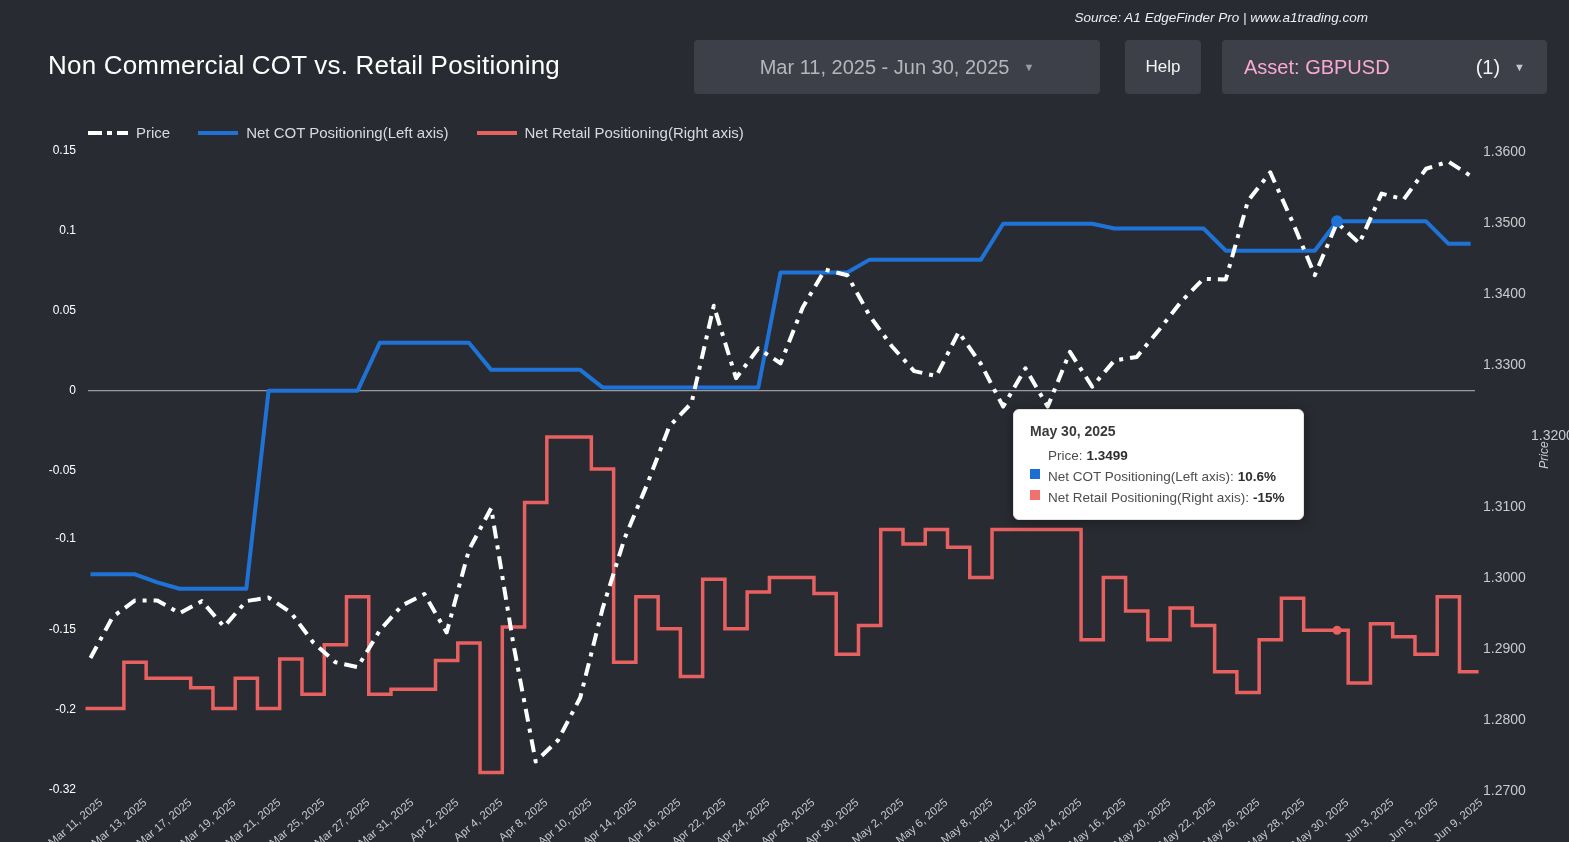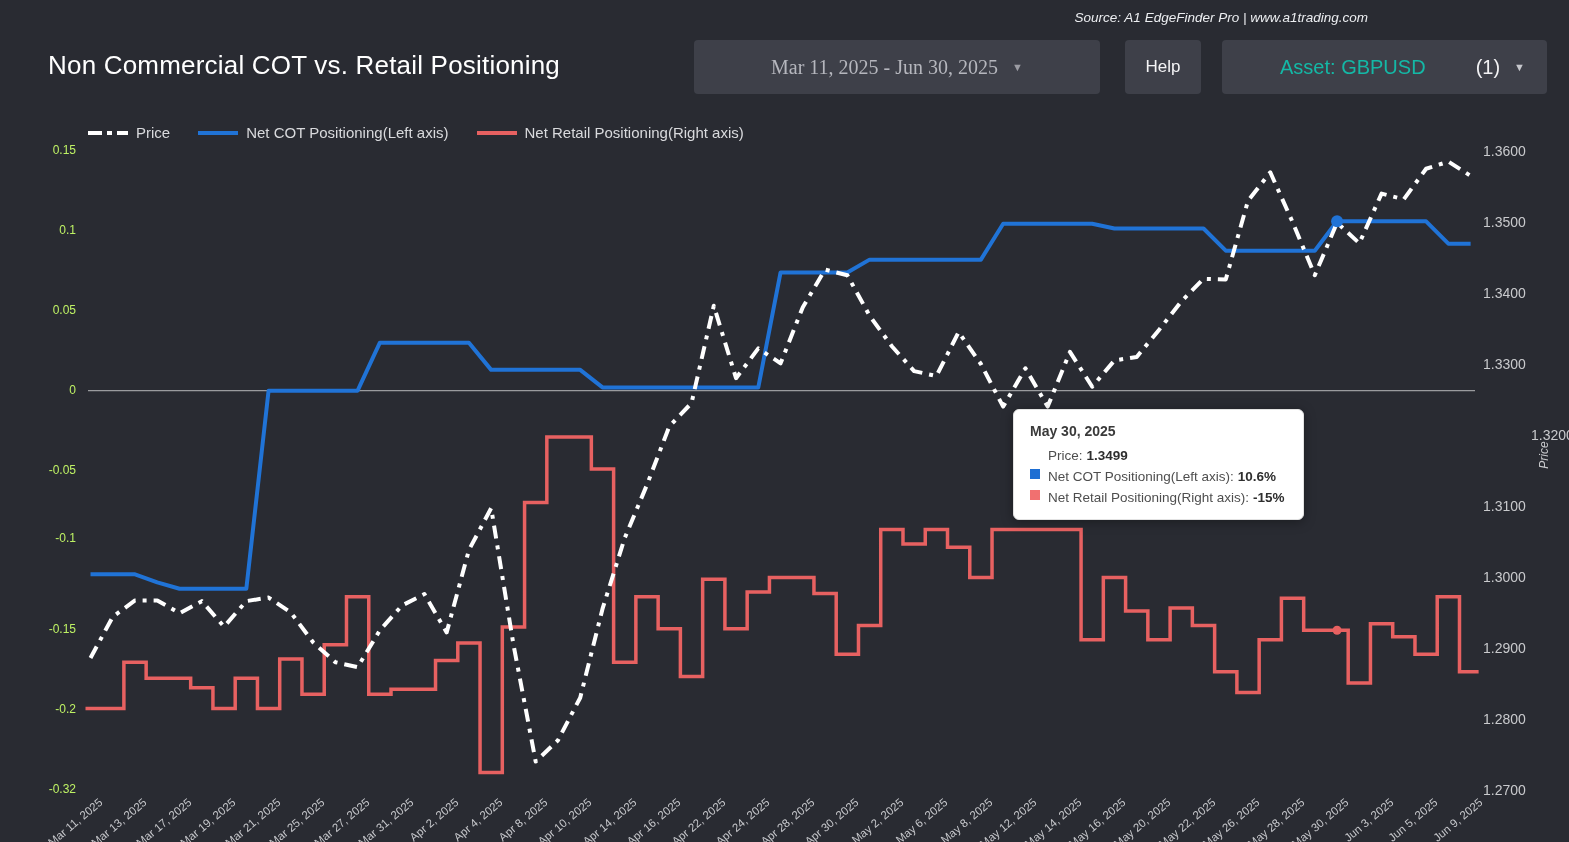--- a/index.html
+++ b/index.html
@@ -5,37 +5,37 @@
   html,body{margin:0;padding:0;background:#292b32;width:1569px;height:842px;overflow:hidden;
     font-family:"Liberation Sans", sans-serif;}
   #app{position:relative;width:1390px;height:842px;background:#292b32;}
 
   .source-note{position:absolute;top:10px;right:22px;font-size:13.5px;font-style:italic;color:#eceef1;}
   .page-title{position:absolute;left:48px;top:50px;font-size:26px;font-weight:500;color:#ffffff;letter-spacing:.2px;}
 
   .ctrl{position:absolute;top:40px;height:54px;background:#3e4049;border-radius:4px;display:flex;
     align-items:center;justify-content:center;box-sizing:border-box;cursor:pointer;}
   .ctrl-date{left:694px;width:406px;}
-  .ctrl-date .lbl{color:#b5b6bd;font-size:20px;font-family:Liberation Serif, serif;}
+  .ctrl-date .lbl{color:#b5b6bd;font-size:20px;}
   .caret{font-size:11px;color:#9b9ca3;margin-left:14px;}
   .ctrl-help{left:1125px;width:76px;}
   .ctrl-help .lbl{color:#f4f4f6;font-size:17px;}
   .ctrl-asset{left:1222px;width:325px;justify-content:flex-start;padding:0 22px;}
-  .ctrl-asset .lbl{color:#14b8a6;font-size:20px;margin-left:36px;}
+  .ctrl-asset .lbl{color:#f9a8d4;font-size:20px;}
   .ctrl-asset .cnt{color:#f2f2f4;font-size:20px;margin-left:auto;}
   .ctrl-asset .caret{color:#c7c8cd;}
 
   .legend{position:absolute;left:88px;top:124px;display:flex;align-items:center;}
   .legend-item{display:flex;align-items:center;margin-right:28px;cursor:pointer;}
   .legend-item svg{margin-right:8px;display:block;}
   .legend-item .txt{color:#d9dadd;font-size:15px;}
 
   #chart-svg{position:absolute;left:0;top:0;}
 
-  .ytick{position:absolute;left:0;width:76px;text-align:right;font-size:12px;color:#bef264;}
+  .ytick{position:absolute;left:0;width:76px;text-align:right;font-size:12px;color:#ffffff;}
   .ytick-r{position:absolute;left:1483px;font-size:14px;color:#c9cacd;}
   .xtick{position:absolute;font-size:11.5px;color:#c6c7cb;white-space:nowrap;
     transform:translateX(-100%) rotate(-40deg);transform-origin:100% 0;}
   .price-axis-title{position:absolute;left:1524px;top:448px;font-size:12px;color:#c9cacd;
     font-style:italic;transform:rotate(-90deg);transform-origin:center;width:40px;text-align:center;}
 
   .tooltip{position:absolute;left:1013px;top:409px;width:291px;background:#ffffff;border:1px solid #e2e2e2;
     border-radius:6px;box-shadow:0 2px 12px rgba(0,0,0,.35);box-sizing:border-box;padding:13px 14px 14px 16px;}
   .tooltip .tt-title{font-size:14px;font-weight:bold;color:#3a3a3a;margin-bottom:9px;}
   .tt-row{display:flex;align-items:flex-start;margin-top:6px;font-size:13.5px;color:#4e4e4e;}

